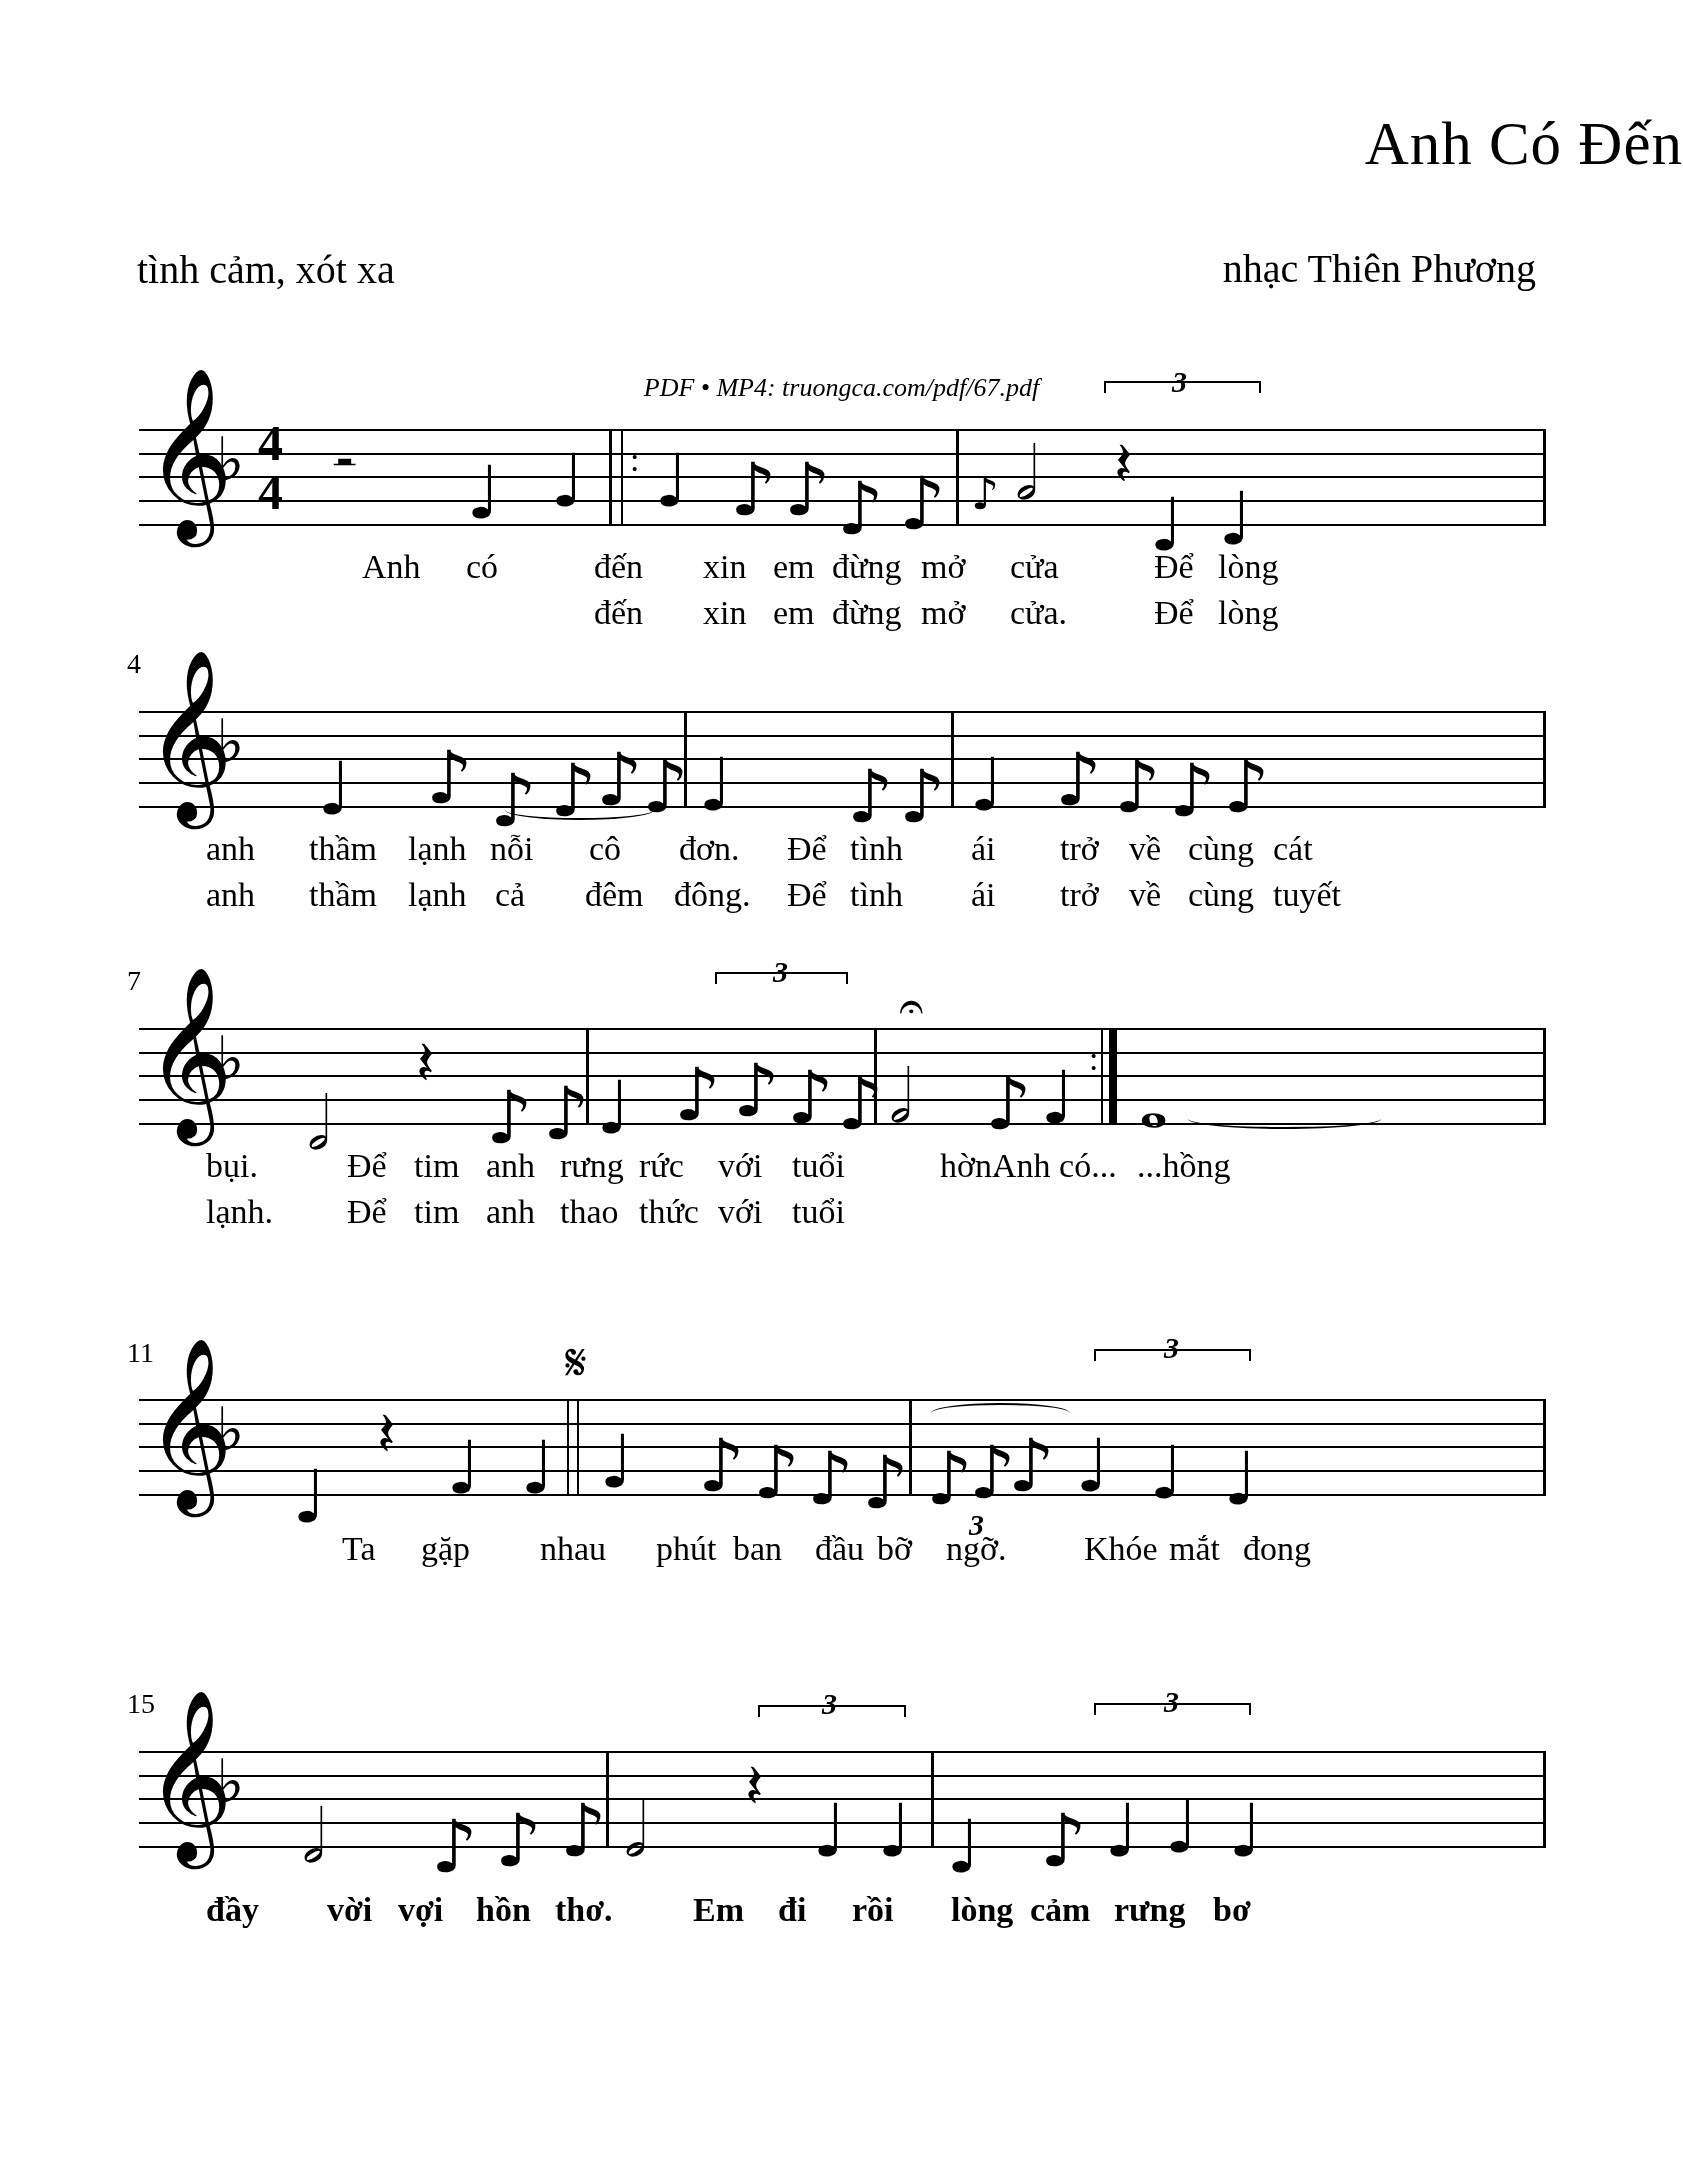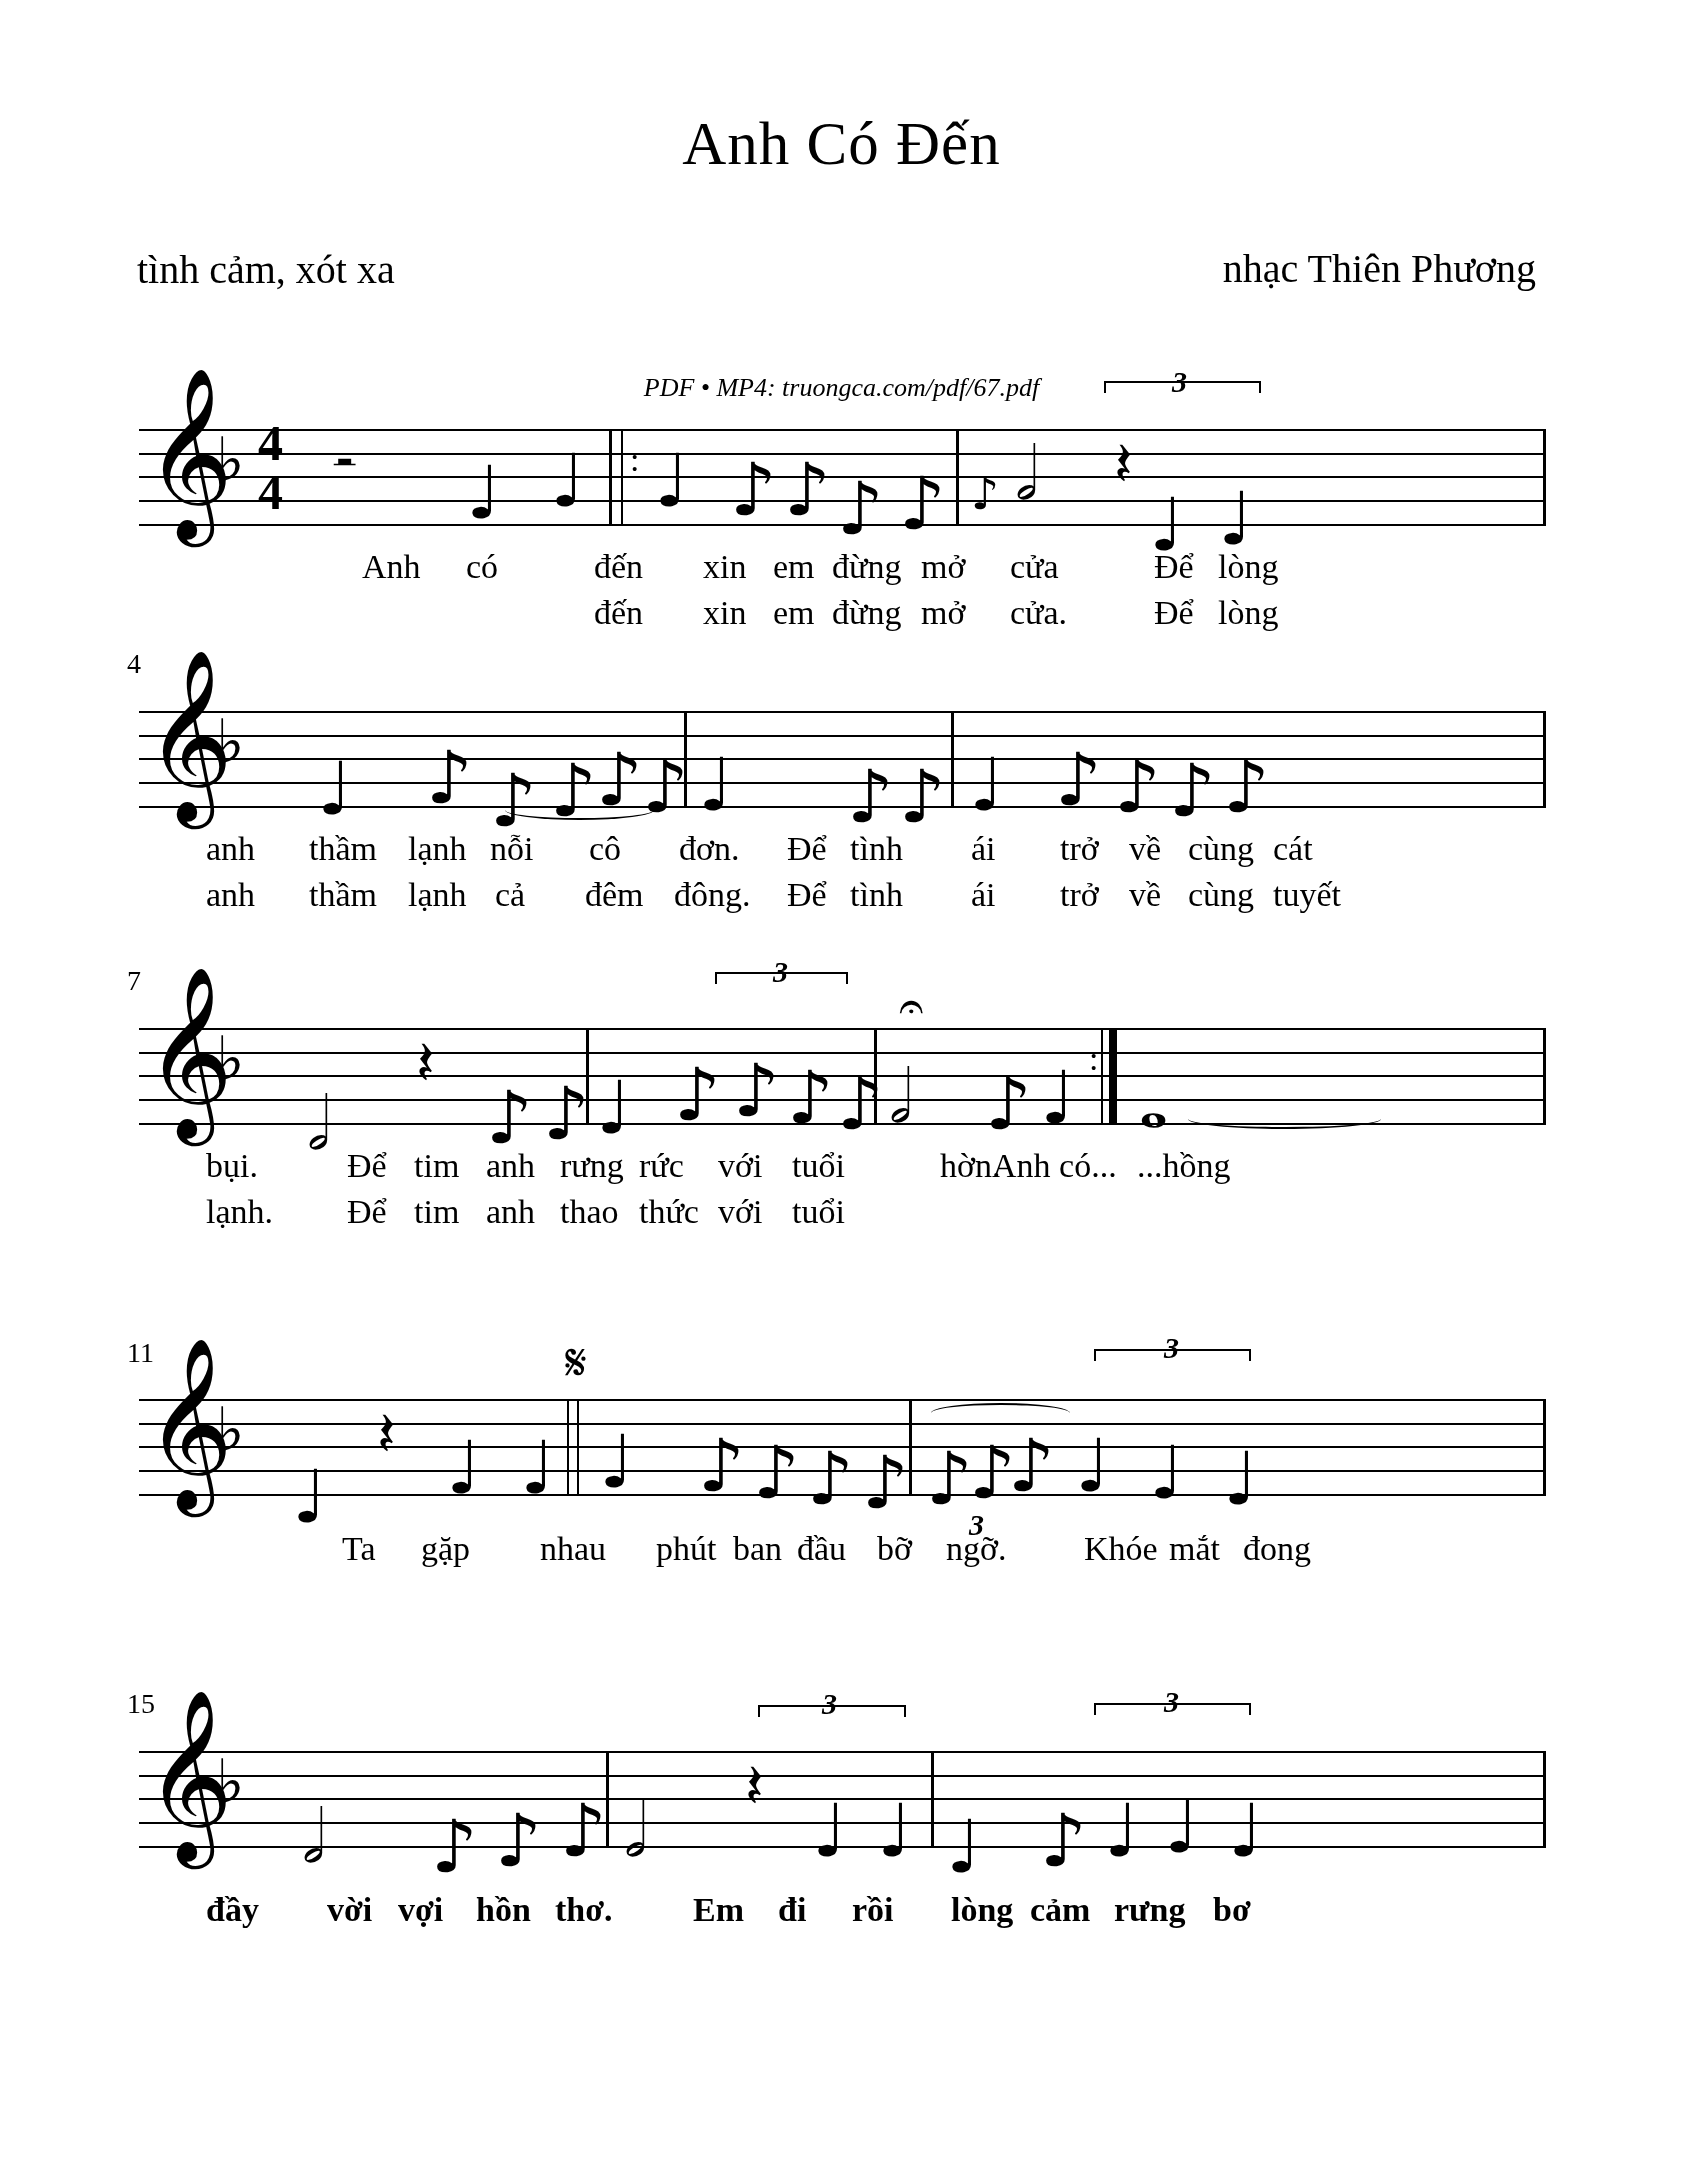--- a/index.html
+++ b/index.html
@@ -19,21 +19,21 @@
     position: absolute;
     left: 0; top: 0;
     width: 1683px;
     height: 2178px;
   }
   .title {
     position: absolute;
     top: 109px;
     left: 0;
     width: 1683px;
-    text-align: center;
+    text-align: right;
     font-size: 61px;
     font-family: "Liberation Serif", serif;
     letter-spacing: 1px;
   }
   .tempo-mark {
     position: absolute;
     top: 246px;
     left: 137px;
     font-size: 40px;
   }
@@ -450,21 +450,21 @@
 
       <div class="barline" style="left:1404px;"></div>
     </div>
 
     <div class="lyric-row" style="top:149px;">
       <span class="lyric" style="left:203px;">Ta</span>
       <span class="lyric" style="left:282px;">gặp</span>
       <span class="lyric" style="left:401px;">nhau</span>
       <span class="lyric" style="left:517px;">phút</span>
       <span class="lyric" style="left:594px;">ban</span>
-      <span class="lyric" style="left:658px;text-align:right;">đầu</span>
+      <span class="lyric" style="left:676px;text-align:right;">đầu</span>
       <span class="lyric" style="left:738px;">bỡ</span>
       <span class="lyric" style="left:807px;">ngỡ.</span>
       <span class="lyric" style="left:945px;">Khóe</span>
       <span class="lyric" style="left:1030px;">mắt</span>
       <span class="lyric" style="left:1104px;">đong</span>
     </div>
   </div>
 
   <div class="measure-num" style="left:127px; top:1688px;">15</div>
   <div class="system" style="top:1733px;">

